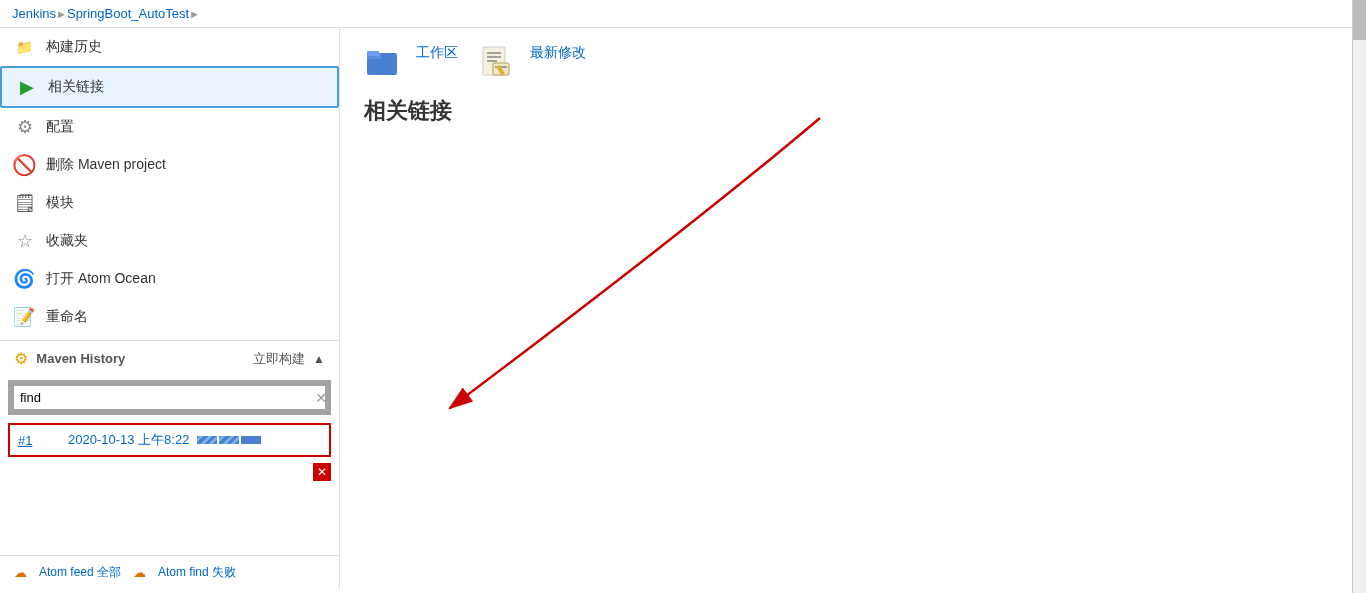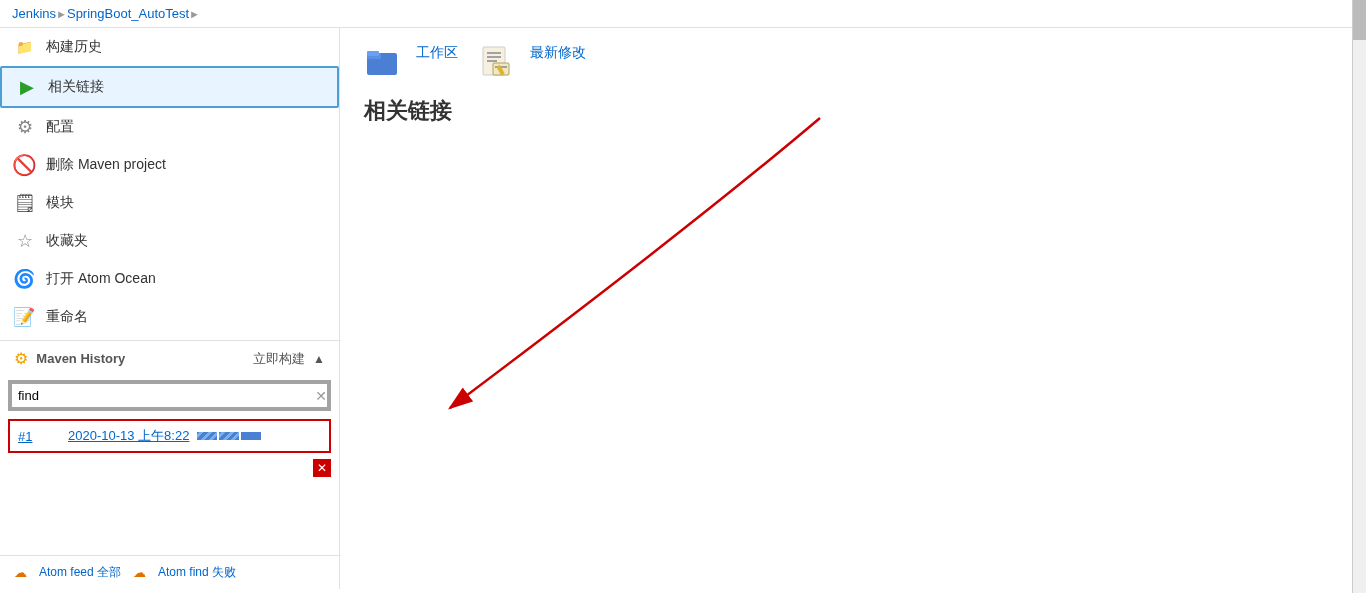--- a/index.html
+++ b/index.html
@@ -101,21 +101,21 @@
       font-size: 12px;
     }
 
     .build-search {
       margin: 4px 8px;
       position: relative;
     }
     .build-search input {
       width: 100%;
       padding: 4px 24px 4px 6px;
-      border: 4px solid #a3a3a3;
+      border: 6px solid #a3a3a3;
       font-size: 13px;
       outline: none;
     }
     .build-search .clear-btn {
       position: absolute;
       right: 4px;
       top: 50%;
       transform: translateY(-50%);
       background: none;
       border: none;
@@ -138,21 +138,20 @@
     .build-item-num {
       color: #0066cc;
       font-size: 13px;
       min-width: 30px;
       text-decoration: underline;
     }
     .build-item-date {
       color: #0066cc;
       font-size: 13px;
       margin-left: 20px;
-      text-decoration: underline;
     }
     .build-item-progress {
       display: flex;
       gap: 2px;
       margin-left: 8px;
     }
     .progress-block {
       width: 20px;
       height: 8px;
       background: repeating-linear-gradient(

